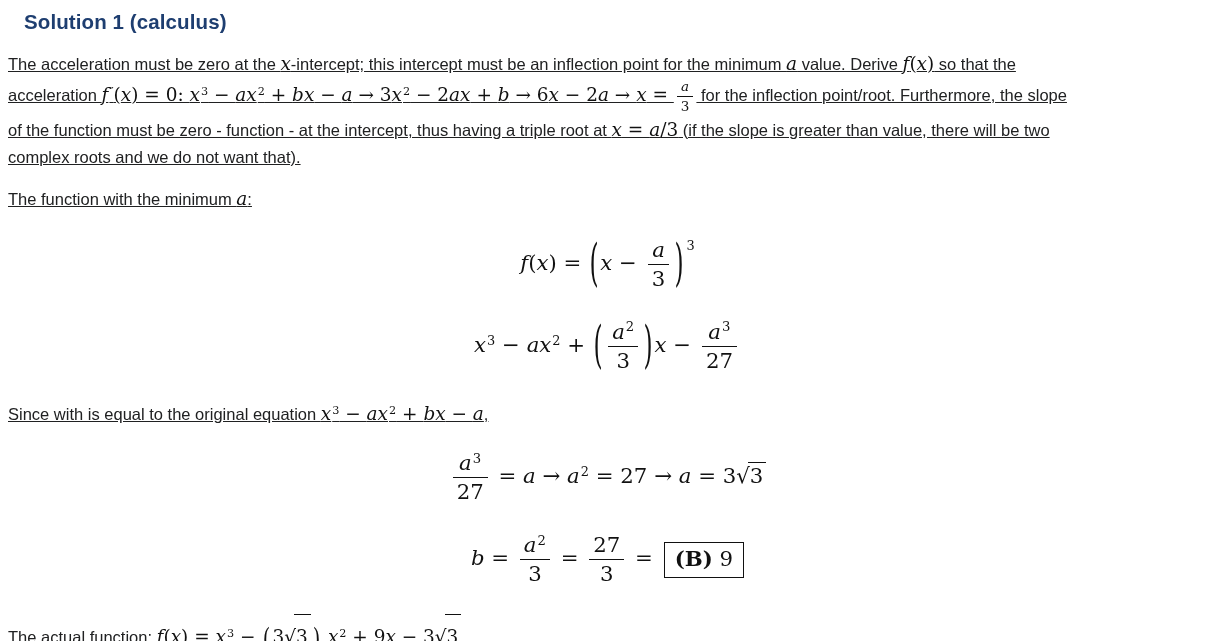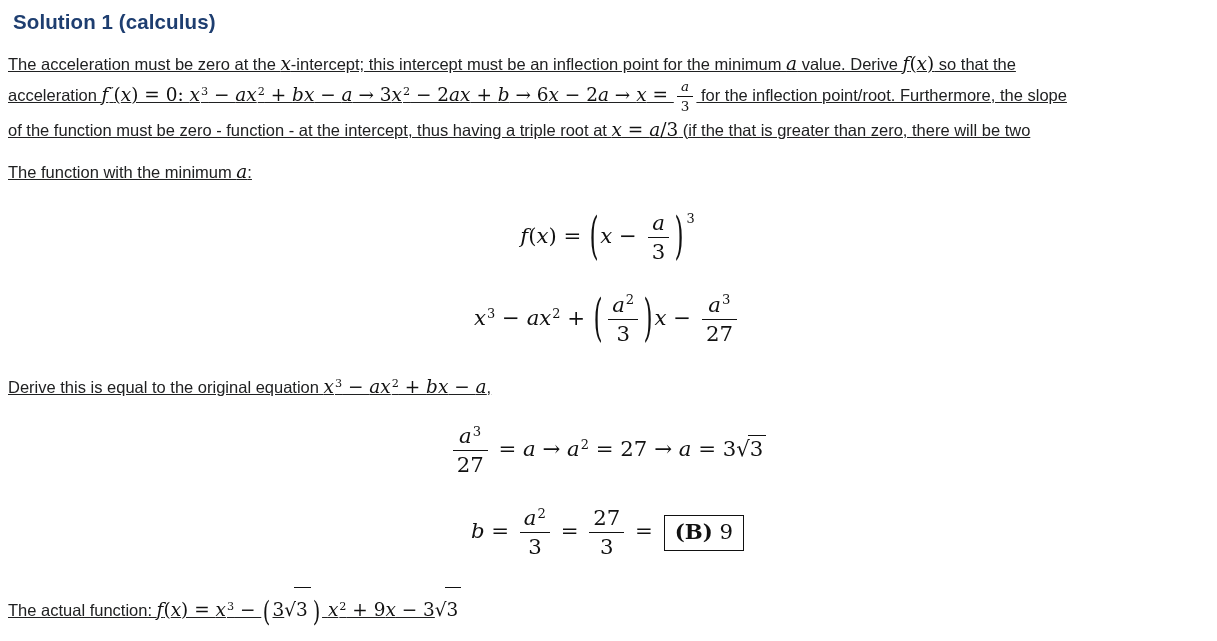--- a/index.html
+++ b/index.html
@@ -9,21 +9,21 @@
     font-size:16.5px;
     -webkit-font-smoothing:antialiased;
   }
   .page { width:1217px; box-sizing:border-box; padding:6px 10px 10px 8px; background:#ffffff; }
 
   h2.title {
     font-family:"Liberation Sans", sans-serif;
     color:#1e3e70;
     font-size:20.5px;
     font-weight:700;
-    margin:4px 0 16px 5px;
+    margin:4px 0 16px 16px;
     letter-spacing:0.1px;
   }
 
   .para { margin:0 0 4px 0; }
   .pline { line-height:27px;text-decoration:underline; }
   .para.spaced { margin-top:14px; margin-bottom:10px; }
 
   
   .mi, .mr, .mb, .msup, .frac, .sqrt, .bp, .mbox { color:#111111; }
   .mi { font-family:"DejaVu Serif", serif; font-style:italic; }
@@ -91,33 +91,34 @@
 </head>
 <body>
 
 <div class="page">
 
   <h2 class="title">Solution 1 (calculus)</h2>
 
   <div class="para">
     <div class="pline"><span class="txt">The acceleration must be zero at the </span><span class="mi m0">x</span><span class="txt">-intercept; this intercept must be an inflection point for the minimum </span><span class="mi m0">a</span><span class="txt"> value. Derive </span><span class="mi m0">f</span><span class="mr m0">(</span><span class="mi m0">x</span><span class="mr m0">)</span><span class="txt"> so that the</span></div>
     <div class="pline"><span class="txt">acceleration </span><span class="mi m0">f</span><span class="msup m0">″</span><span class="mr m0">(</span><span class="mi m0">x</span><span class="mr m0">) = 0: </span><span class="mi m0">x</span><span class="msup m0">3</span><span class="mr m0"> − </span><span class="mi m0">ax</span><span class="msup m0">2</span><span class="mr m0"> + </span><span class="mi m0">bx</span><span class="mr m0"> − </span><span class="mi m0">a</span><span class="mr m0"> → 3</span><span class="mi m0">x</span><span class="msup m0">2</span><span class="mr m0"> − 2</span><span class="mi m0">ax</span><span class="mr m0"> + </span><span class="mi m0">b</span><span class="mr m0"> → 6</span><span class="mi m0">x</span><span class="mr m0"> − 2</span><span class="mi m0">a</span><span class="mr m0"> → </span><span class="mi m0">x</span><span class="mr m0"> = </span><span class="frac sm m0"><span class="fn"><span class="mi">a</span></span><span class="fd"><span class="mr">3</span></span></span><span class="txt"> for the inflection point/root. Furthermore, the slope</span></div>
-    <div class="pline"><span class="txt">of the function must be zero - function - at the intercept, thus having a triple root at </span><span class="mi m0">x</span><span class="mr m0"> = </span><span class="mi m0">a</span><span class="mr m0">/3</span><span class="txt"> (if the that is greater than zero, there will be two</span></div>
+    <div class="pline"><span class="txt">of the function must be zero - function - at the intercept, thus having a triple root at </span><span class="mi m0">x</span><span class="mr m0"> = </span><span class="mi m0">a</span><span class="mr m0">/3</span><span class="txt"> (if the slope is greater than value, there will be two</span></div>
+    <div class="pline"><span class="txt">complex roots and we do not want that).</span></div>
   </div>
 
   <div class="para spaced">
     <div class="pline"><span class="txt">The function with the minimum </span><span class="mi m0">a</span><span class="txt">:</span></div>
   </div>
 
   <div class="deq" style="margin-top:24px;"><span class="mi m0">f</span><span class="mr m0">(</span><span class="mi m0">x</span><span class="mr m0">) = </span><span class="bp m0">(</span><span class="mi m0">x</span><span class="mr m0"> − </span><span class="frac m0"><span class="fn"><span class="mi">a</span></span><span class="fd"><span class="mr">3</span></span></span><span class="bp m0">)</span><span class="msup hi m0">3</span></div>
 
   <div class="deq" style="margin-top:26px; margin-bottom:22px;"><span class="mi m0">x</span><span class="msup m0">3</span><span class="mr m0"> − </span><span class="mi m0">ax</span><span class="msup m0">2</span><span class="mr m0"> + </span><span class="bp m0">(</span><span class="frac m0"><span class="fn"><span class="mi">a</span><span class="msup">2</span></span><span class="fd"><span class="mr">3</span></span></span><span class="bp m0">)</span><span class="mi m0">x</span><span class="mr m0"> − </span><span class="frac m0"><span class="fn"><span class="mi">a</span><span class="msup">3</span></span><span class="fd"><span class="mr">27</span></span></span></div>
 
   <div class="para">
-    <div class="pline"><span class="txt">Derive this is equal to the original equation </span><span class="mi m0">x</span><span class="msup m0">3</span><span class="mr m0"> − </span><span class="mi m0">ax</span><span class="msup m0">2</span><span class="mr m0"> + </span><span class="mi m0">bx</span><span class="mr m0"> − </span><span class="mi m0">a</span><span class="txt">,</span></div>
+    <div class="pline"><span class="txt">Since with is equal to the original equation </span><span class="mi m0">x</span><span class="msup m0">3</span><span class="mr m0"> − </span><span class="mi m0">ax</span><span class="msup m0">2</span><span class="mr m0"> + </span><span class="mi m0">bx</span><span class="mr m0"> − </span><span class="mi m0">a</span><span class="txt">,</span></div>
   </div>
 
   <div class="deq" style="margin-top:22px;"><span class="frac m0"><span class="fn"><span class="mi">a</span><span class="msup">3</span></span><span class="fd"><span class="mr">27</span></span></span><span class="mr m0"> = </span><span class="mi m0">a</span><span class="mr m0"> → </span><span class="mi m0">a</span><span class="msup m0">2</span><span class="mr m0"> = 27 → </span><span class="mi m0">a</span><span class="mr m0"> = 3</span><span class="sqrt m0"><span class="rad">√</span><span class="rc"><span class="mr">3</span></span></span></div>
 
   <div class="deq" style="margin-top:26px; margin-bottom:24px;"><span class="mi m0">b</span><span class="mr m0"> = </span><span class="frac m0"><span class="fn"><span class="mi">a</span><span class="msup">2</span></span><span class="fd"><span class="mr">3</span></span></span><span class="mr m0"> = </span><span class="frac m0"><span class="fn"><span class="mr">27</span></span><span class="fd"><span class="mr">3</span></span></span><span class="mr m0"> = </span><span class="mbox m0"><span class="mr mb">(B)</span><span class="mr"> 9</span></span></div>
 
   <div class="para">
     <div class="pline" style="line-height:44px;"><span class="txt">The actual function: </span><span class="mi m0">f</span><span class="mr m0">(</span><span class="mi m0">x</span><span class="mr m0">) = </span><span class="mi m0">x</span><span class="msup m0">3</span><span class="mr m0"> − </span><span class="bp md m0">(</span><span class="mr m0">3</span><span class="sqrt m0"><span class="rad">√</span><span class="rc"><span class="mr">3</span></span></span><span class="bp md m0">)</span><span class="mr m0"> </span><span class="mi m0">x</span><span class="msup m0">2</span><span class="mr m0"> + 9</span><span class="mi m0">x</span><span class="mr m0"> − 3</span><span class="sqrt m0"><span class="rad">√</span><span class="rc"><span class="mr">3</span></span></span></div>
   </div>
 

